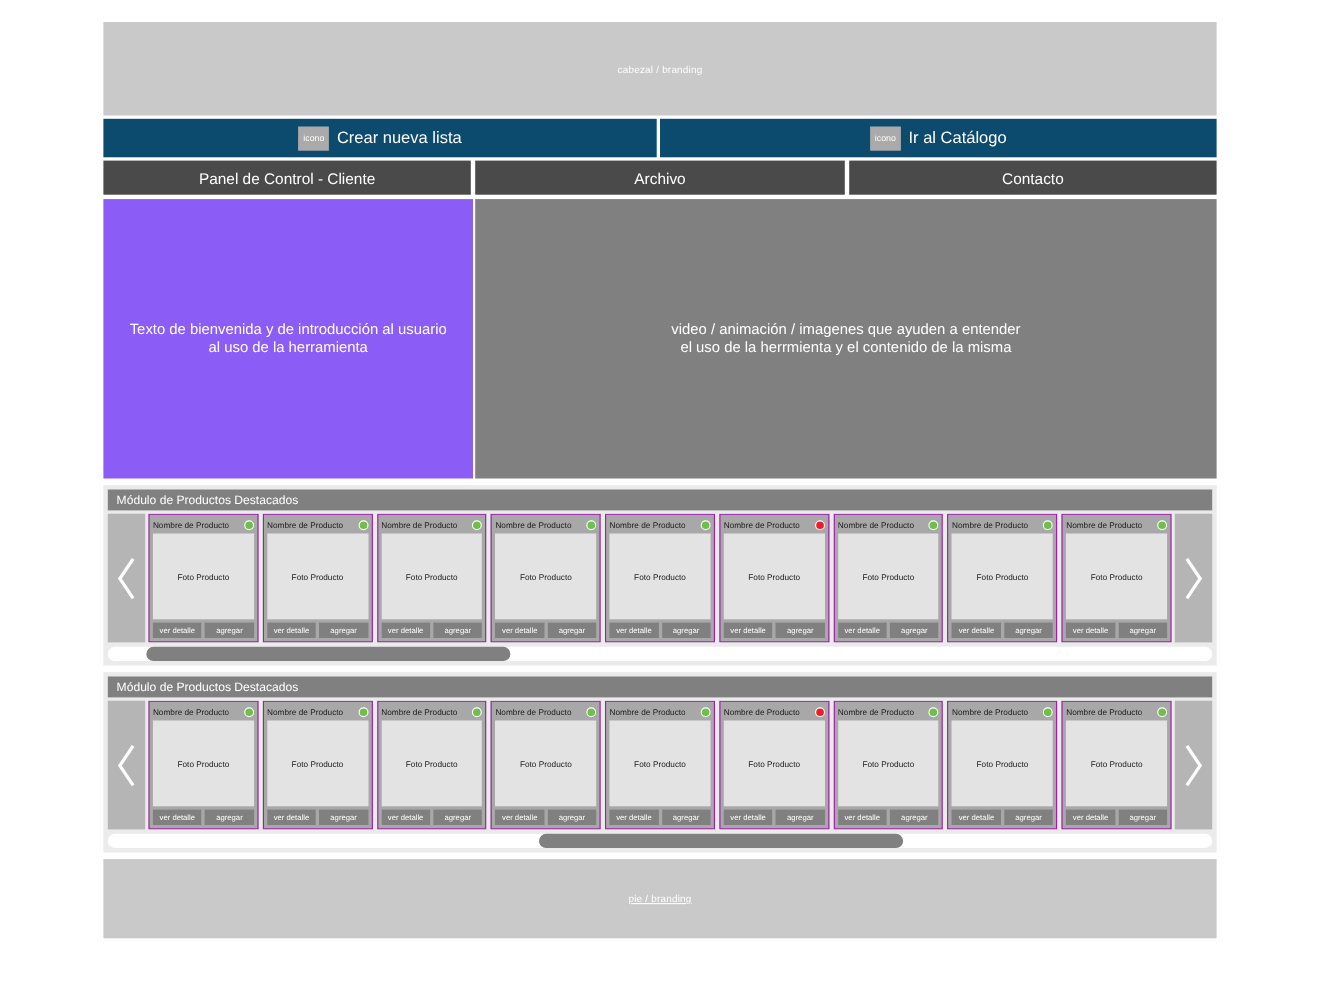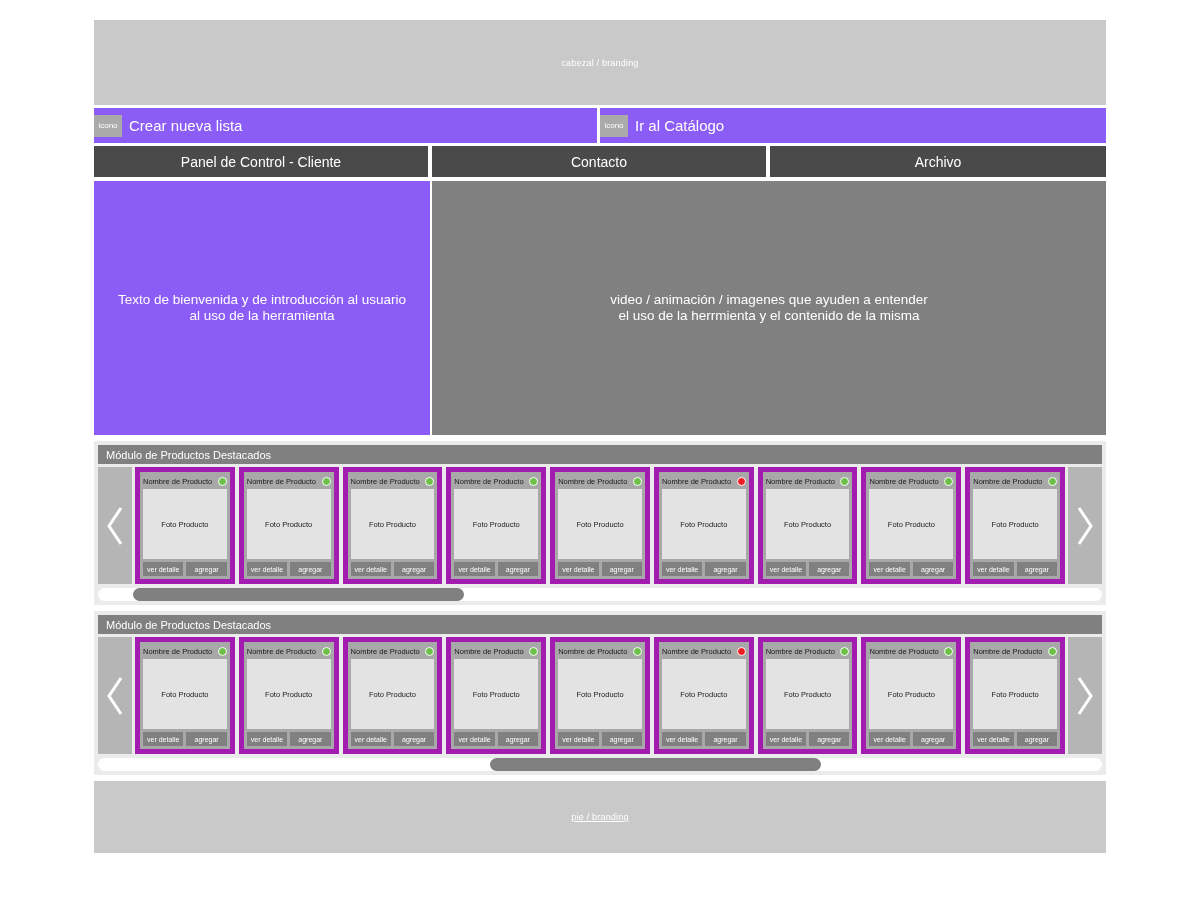--- a/index.html
+++ b/index.html
@@ -38,23 +38,24 @@
 
   
   .actionbar {
     display: flex;
     width: 100%;
     height: 35px;
     margin-top: 3px;
     gap: 3px;
   }
   .action-cell {
-    background: #8b5cf6;
-    display: flex;
-    align-items: center;
+    background: #0c4a6e;
+    display: flex;
+    align-items: center;
+    justify-content: center;
     color: #ffffff;
     font-size: 15px;
   }
   .action-cell.left  { width: 503px; }
   .action-cell.right { flex: 1; }
   .icono-chip {
     background: #aaaaaa;
     color: #ffffff;
     font-size: 8px;
     line-height: 1;
@@ -161,21 +162,21 @@
     display: flex;
     gap: 4px;
     overflow: hidden;
     padding: 0 3px;
     box-sizing: border-box;
   }
   .card {
     flex: 1 1 0;
     min-width: 0;
     background: #a8a8a8;
-    border: 5px solid #a21caf;
+    border: 1px solid #a21caf;
     box-sizing: border-box;
     padding: 3px;
     display: flex;
     flex-direction: column;
   }
   .card-head {
     display: flex;
     align-items: center;
     justify-content: space-between;
     height: 12px;
@@ -255,25 +256,25 @@
     <div class="action-cell right">
       <span class="icono-chip">icono</span>
       <span>Ir al Catálogo</span>
     </div>
   </div>
 
   <div class="menubar">
     <div class="menu-cell m1">
       <span>Panel de Control - Cliente</span>
     </div>
+    <div class="menu-cell m2">
+      <span>Archivo</span>
+    </div>
     <div class="menu-cell m3">
       <span>Contacto</span>
-    </div>
-    <div class="menu-cell m2">
-      <span>Archivo</span>
     </div>
   </div>
 
   <div class="hero">
     <div class="hero-left">
       <div>
         <div>Texto de bienvenida y de introducción al usuario</div>
         <div>al uso de la herramienta</div>
       </div>
     </div>

